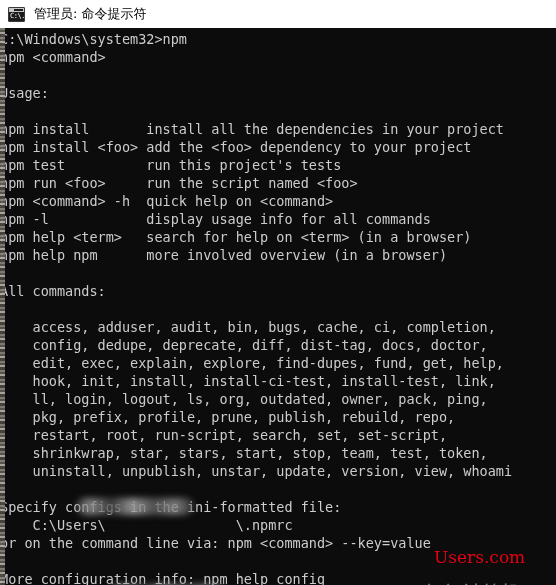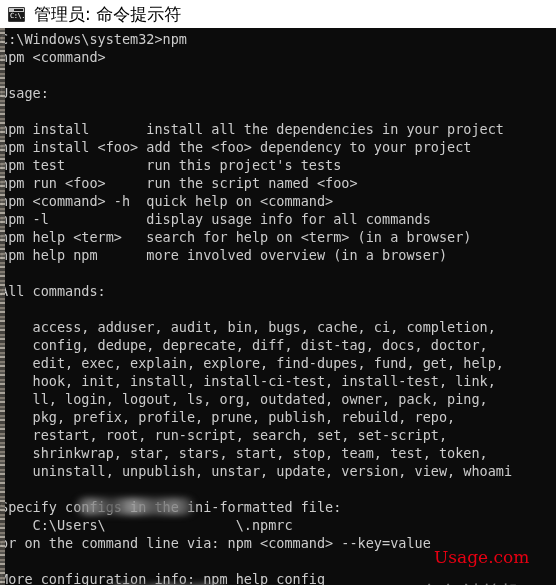--- a/index.html
+++ b/index.html
@@ -66,21 +66,21 @@
     top: 4px;
     color: #ffffff;
     font-family: "DejaVu Sans Mono", monospace;
     font-size: 7px;
     line-height: 9px;
     letter-spacing: -0.5px;
     white-space: nowrap;
   }
   #titlebar-text {
     margin-left: 9px;
-    font-size: 17px;
+    font-size: 13px;
     color: #000000;
     line-height: 28px;
     white-space: nowrap;
     font-family: "DejaVu Sans", "Liberation Sans", sans-serif;
   }
 
   
   #left-strip {
     position: absolute;
     left: 0;
@@ -224,17 +224,17 @@
 or on the command line via: npm &lt;command&gt; --key=value
 
 More configuration info: npm help config
 Configuration fields: npm help 7 config
 
 npm@8.4.1 C:\Users\                \AppData\Roaming\npm\node_modules\npm</pre>
 
     <div class="redaction" id="redaction-npmrc"></div>
     <div class="redaction" id="redaction-prompt"></div>
 
-    <div id="watermark-yuucn">Usage.com</div>
+    <div id="watermark-yuucn">Users.com</div>
     <div id="watermark-csdn">CSDN @问问计算机</div>
   </div>
 
 </div>
 
 </body></html>

